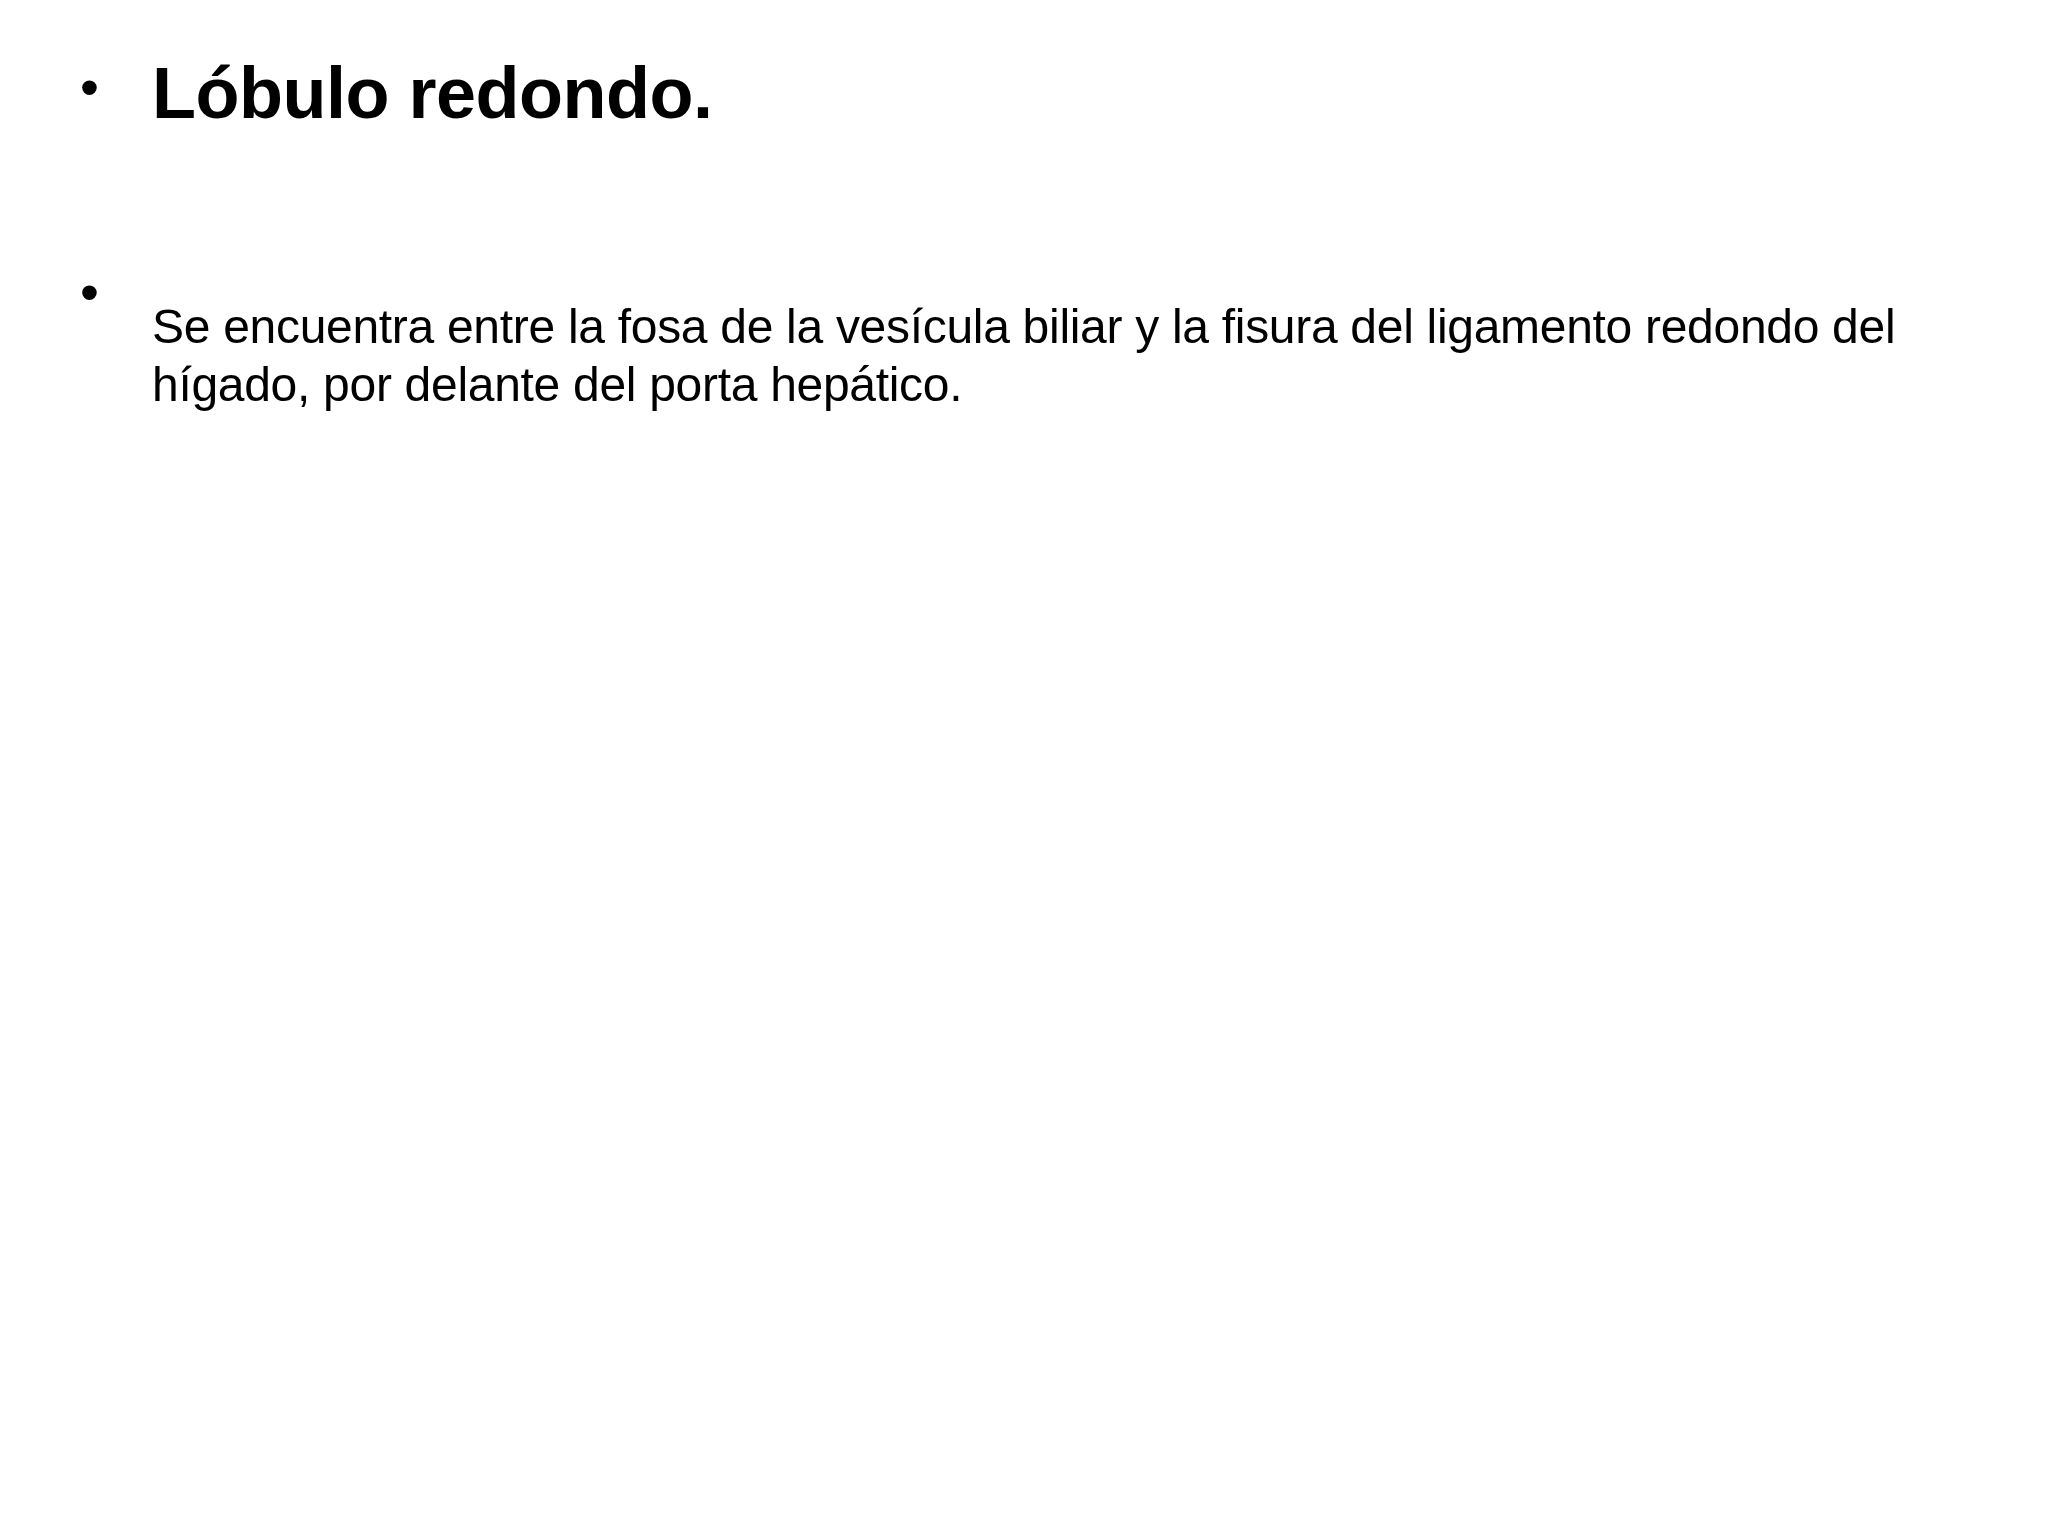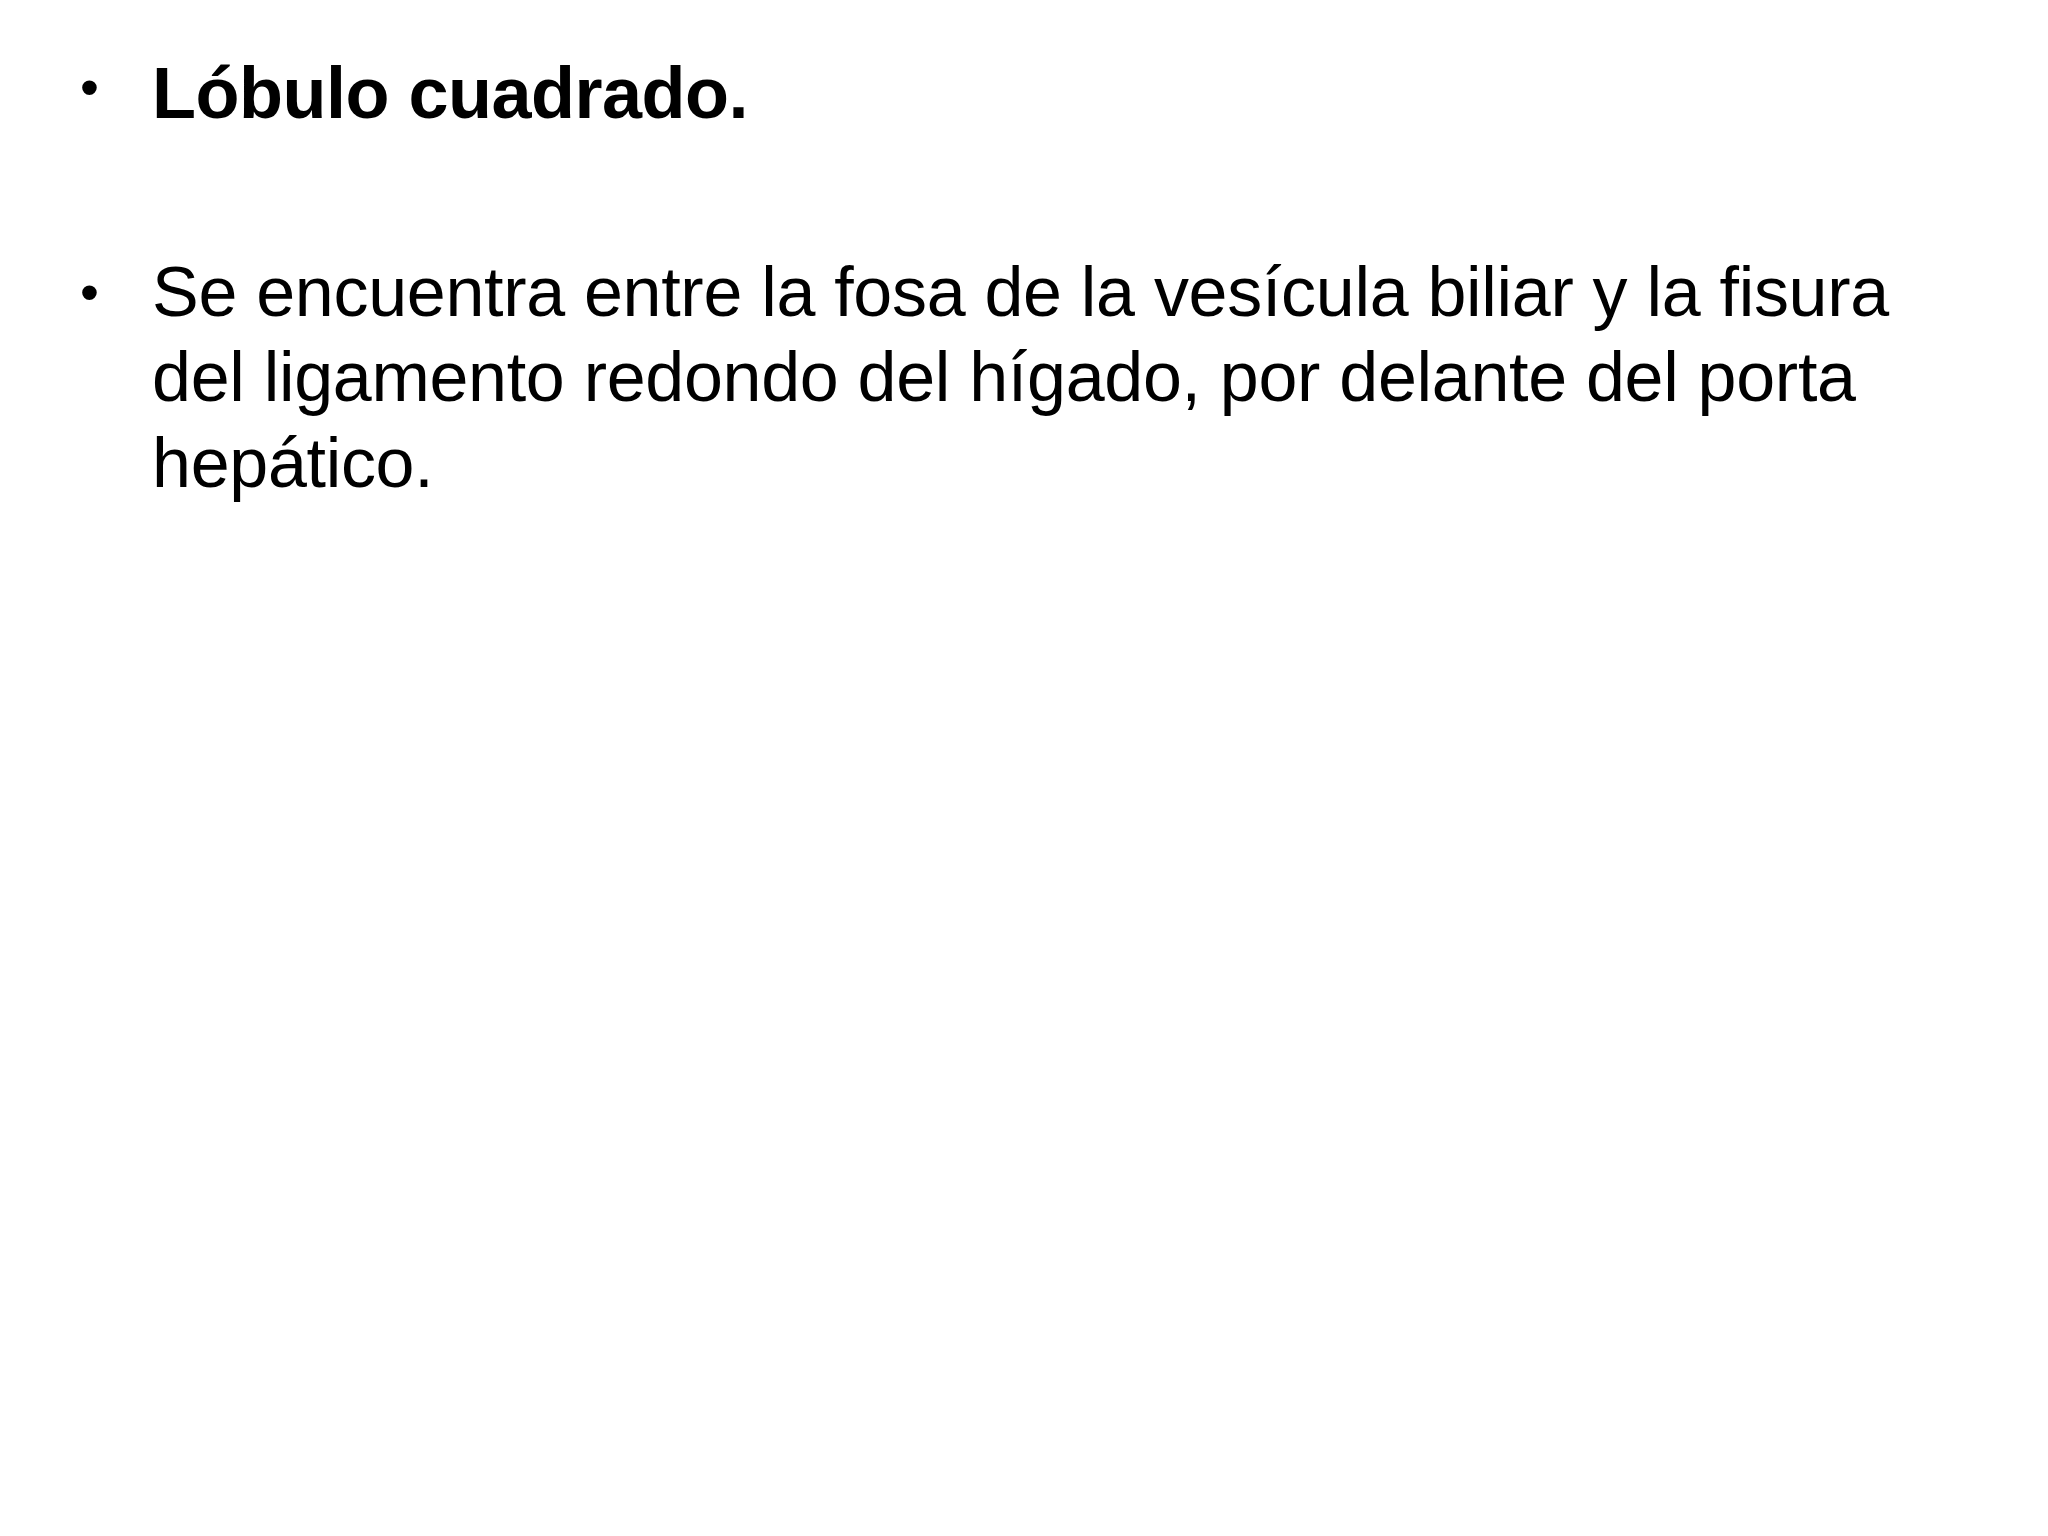--- a/index.html
+++ b/index.html
@@ -62,36 +62,37 @@
   .item-spacer {
     height: 112px;
   }
   
   .item-body .bullet-marker {
     font-size: 54px;
     line-height: 1.2;
     padding-top: 10px;
   }
   .item-body .bullet-text {
-    font-size: 70px;
+    font-size: 48px;
     font-weight: normal;
     max-width: 1800px;
     letter-spacing: -0.3px;
+    margin-top: 48px;
   }
 </style>
 </head>
 <body>
 
 <div class="slide">
 
   <ul class="bullet-list">
 
     <li class="bullet-item item-heading">
       <span class="bullet-marker">•</span>
-      <span class="bullet-text">Lóbulo cuadrado.</span>
+      <span class="bullet-text">Lóbulo redondo.</span>
     </li>
 
     <li class="item-spacer"></li>
 
     <li class="bullet-item item-body">
       <span class="bullet-marker">•</span>
       <span class="bullet-text">Se encuentra entre la fosa de la vesícula biliar y la fisura del ligamento redondo del hígado, por delante del porta hepático.</span>
     </li>
 
   </ul>

